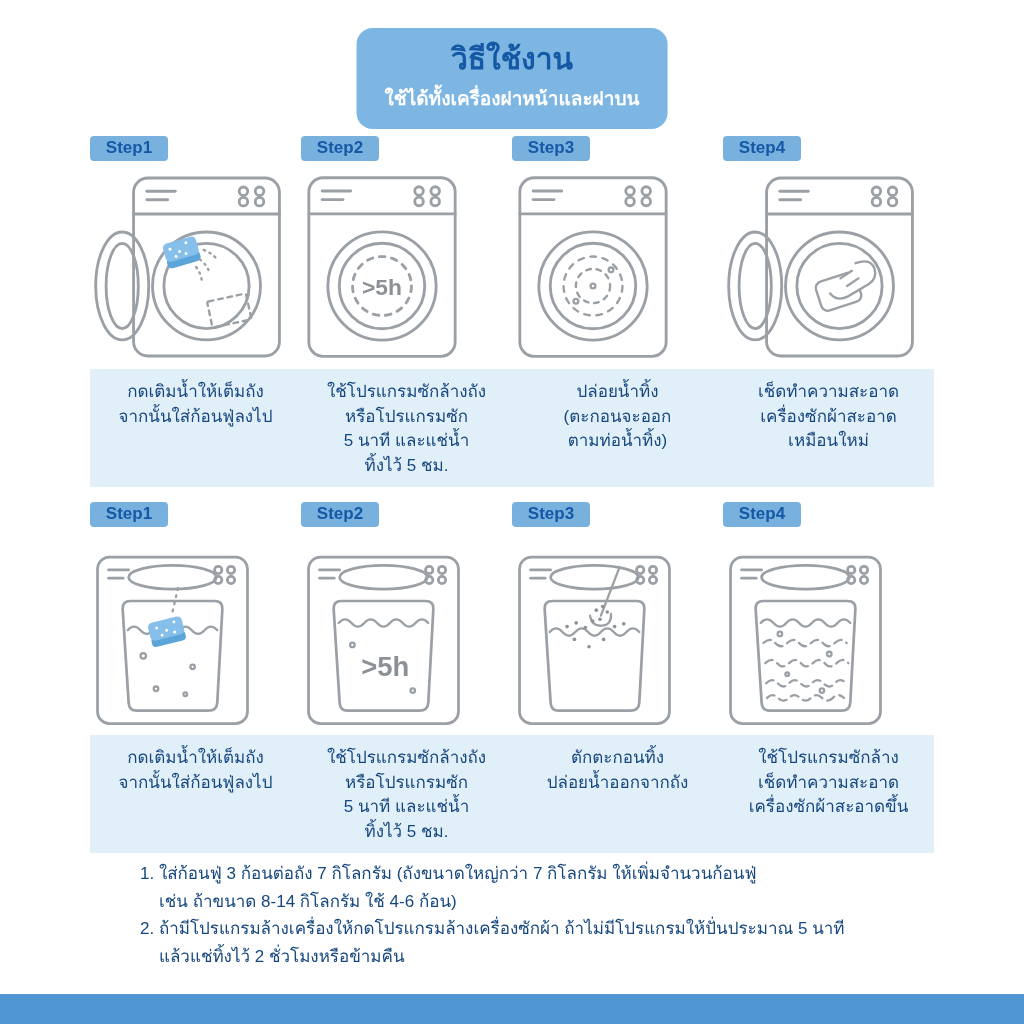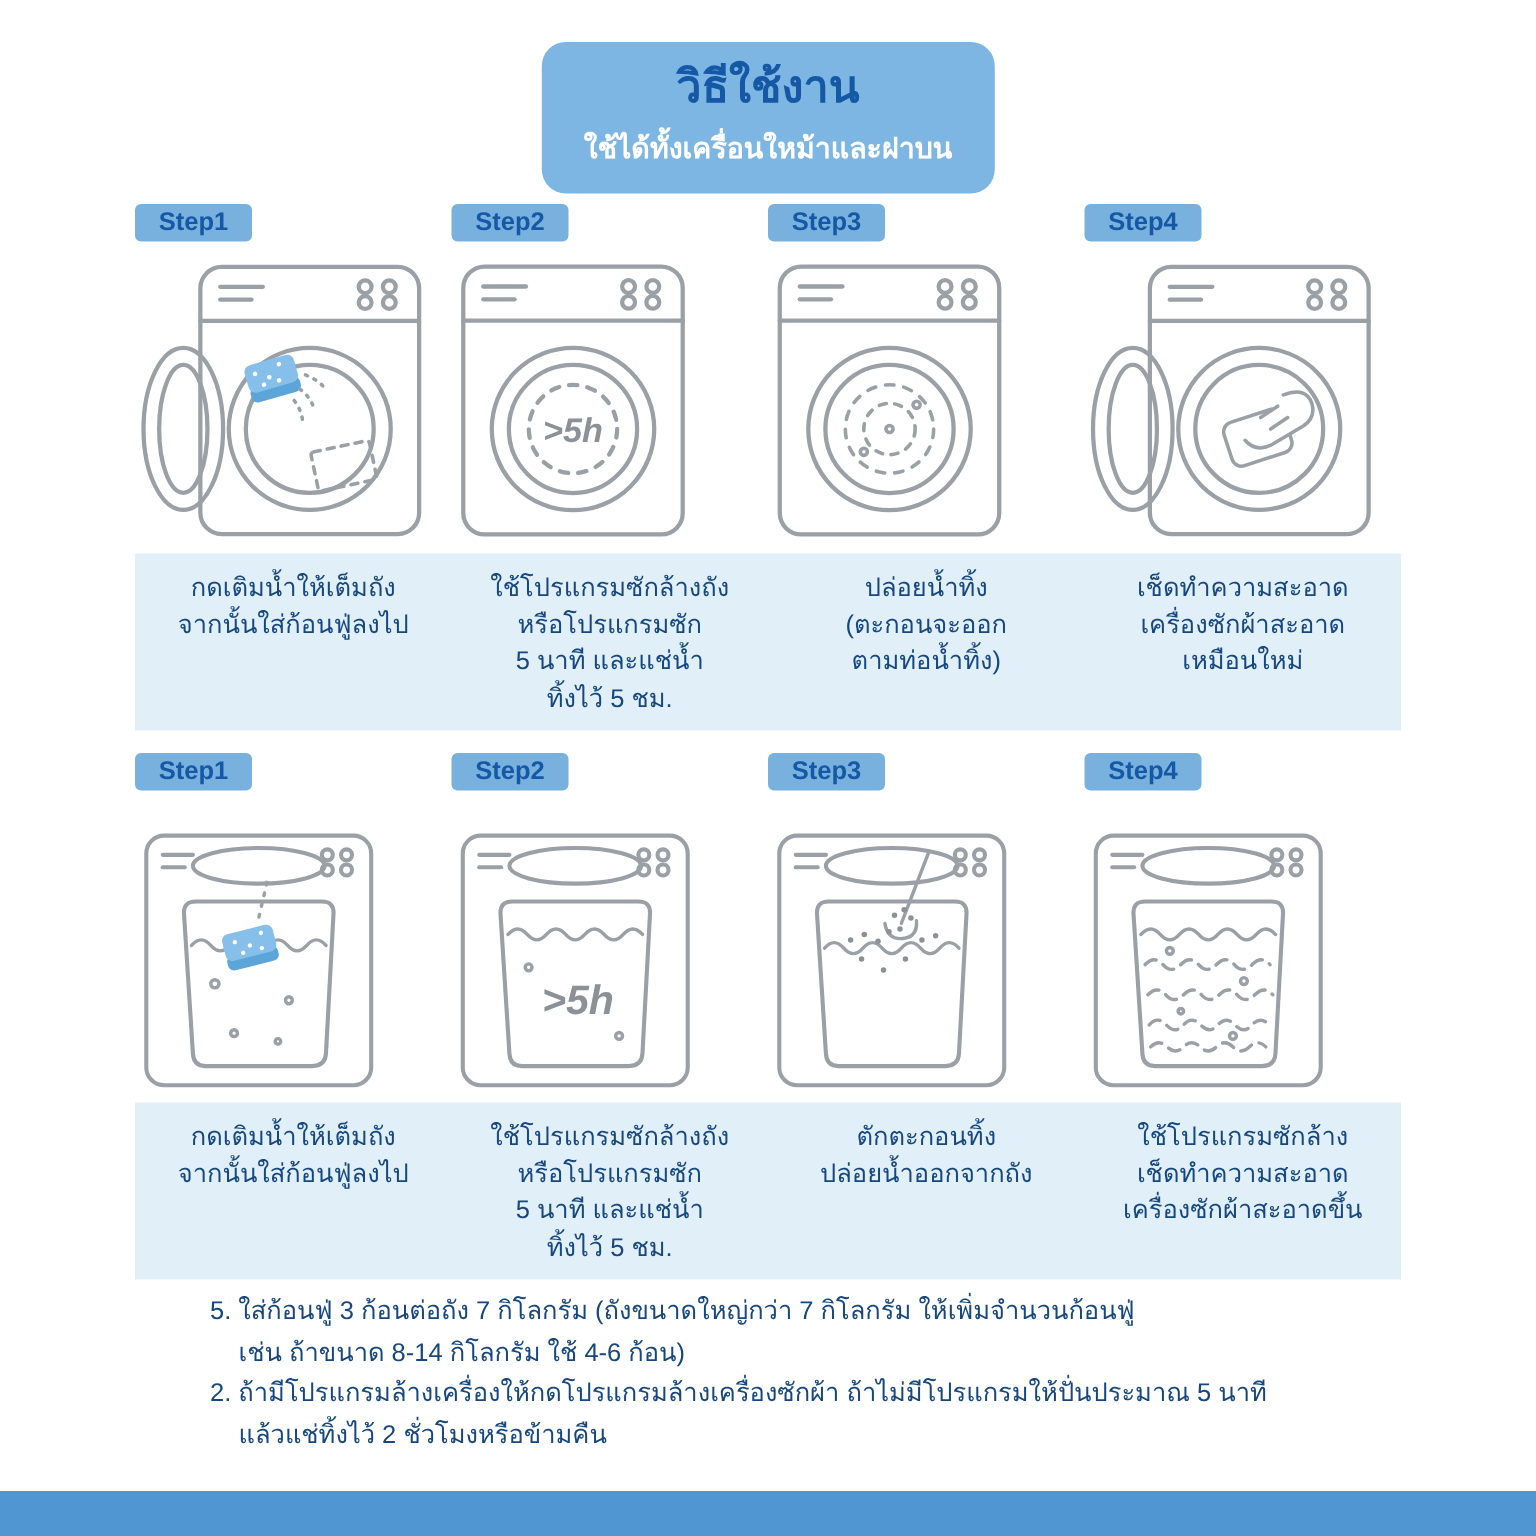--- a/index.html
+++ b/index.html
@@ -14,21 +14,21 @@
   .subtitle { font-size:19px; font-weight:bold; color:var(--header-subtitle,#ffffff); margin-top:6px; }
 
   .steps-section { position:absolute; left:90px; width:844px; }
   #front-load { top:136px; }
   #top-load { top:502px; }
   .cols { display:flex; }
   .col { flex:1; display:flex; flex-direction:column; align-items:flex-start; }
   .badge { background:var(--badge-bg,#79b1de); color:var(--badge-text,#1558a6);
     font-weight:bold; font-size:17px; width:78px; text-align:center;
     padding:2px 0 3px; border-radius:4px; }
-  .machine { height:200px; margin-top:6px; display:flex; align-items:center; justify-content:center;font-style:italic; }
+  .machine { height:200px; margin-top:6px; display:flex; align-items:center; justify-content:center; }
   .band { display:flex; background:var(--band-bg,#e1eff9); min-height:112px; margin-top:2px; }
   .caption { flex:1; text-align:center; white-space:pre-line; color:var(--caption-text,#16477e);
     font-size:17px; font-weight:500; line-height:1.45; padding:11px 11px 8px; }
 
   .notes { position:absolute; left:140px; top:860px; width:790px; color:var(--notes-text,#16477e); }
   .notes-title { font-weight:bold; font-size:18px; margin-bottom:7px; }
   .note-line { font-size:17px; line-height:1.62; }
   .note-line.indent { padding-left:19px; }
 
   .footer-bar { position:absolute; left:0; bottom:0; width:100%; height:30px; background:var(--footer-bar,#4f96d2); }
@@ -44,21 +44,21 @@
   svg .sediment { fill:var(--soak-text,#8b9196); stroke:none; }
   svg .whitefill { fill:#ffffff; }
 </style>
 </head>
 <body>
 
 <div class="page">
 
   <header class="title-box">
     <div class="title">วิธีใช้งาน</div>
-    <div class="subtitle">ใช้ได้ทั้งเครื่อนใหม้าและฝาบน</div>
+    <div class="subtitle">ใช้ได้ทั้งเครื่องฝาหน้าและฝาบน</div>
   </header>
 
   <section class="steps-section" id="front-load">
     <div class="cols">
 
       <div class="col">
         <div class="badge">Step1</div>
         <div class="machine">
           <svg width="197" height="190" viewBox="0 0 208 200">
             <g class="ink">
@@ -337,20 +337,20 @@
 ทิ้งไว้ 5 ชม.</div>
       <div class="caption">ตักตะกอนทิ้ง
 ปล่อยน้ำออกจากถัง</div>
       <div class="caption">ใช้โปรแกรมซักล้าง
 เช็ดทำความสะอาด
 เครื่องซักผ้าสะอาดขึ้น</div>
     </div>
   </section>
 
   <section class="notes">
-    <div class="note-line">5. ใส่ก้อนฟู่ 3 ก้อนต่อถัง 7 กิโลกรัม (ถังขนาดใหญ่กว่า 7 กิโลกรัม ให้เพิ่มจำนวนก้อนฟู่</div>
+    <div class="note-line">1. ใส่ก้อนฟู่ 3 ก้อนต่อถัง 7 กิโลกรัม (ถังขนาดใหญ่กว่า 7 กิโลกรัม ให้เพิ่มจำนวนก้อนฟู่</div>
     <div class="note-line indent">เช่น ถ้าขนาด 8-14 กิโลกรัม ใช้ 4-6 ก้อน)</div>
     <div class="note-line">2. ถ้ามีโปรแกรมล้างเครื่องให้กดโปรแกรมล้างเครื่องซักผ้า ถ้าไม่มีโปรแกรมให้ปั่นประมาณ 5 นาที</div>
     <div class="note-line indent">แล้วแช่ทิ้งไว้ 2 ชั่วโมงหรือข้ามคืน</div>
   </section>
 
   <footer class="footer-bar"></footer>
 </div>
 
 </body></html>

